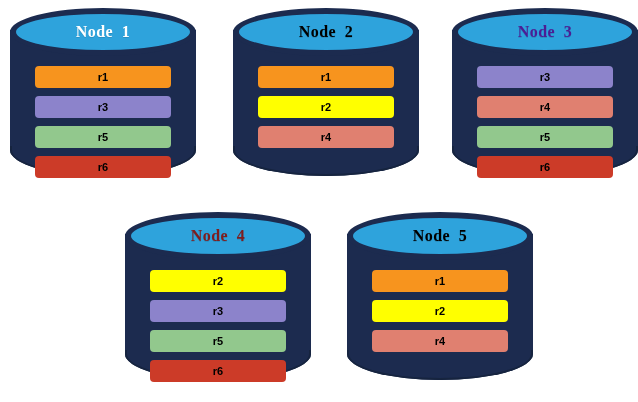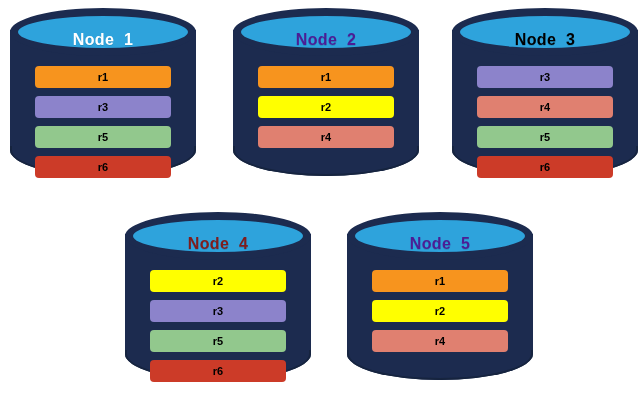--- a/index.html
+++ b/index.html
@@ -56,25 +56,26 @@
   }
 
   .cyl-top {
     position: absolute;
     left: 0;
     top: 0;
     width: 186px;
     height: 48px;
     border-radius: 50% / 50%;
     background: #2EA3DC;
-    border: 8px solid #0369a1;
+    border: 6px solid #0369a1;
     box-sizing: border-box;
     display: flex;
-    align-items: flex-end;
+    align-items: center;
     justify-content: center;
+    font-family: Liberation Serif, serif;
   }
 
   .node-label {
     color: #ffffff;
     font-size: 16px;
     font-weight: bold;
     letter-spacing: 0.4px;
     white-space: pre;
     line-height: 1;
     text-shadow: 0 1px 0 rgba(0,0,0,0.12);
@@ -121,33 +122,33 @@
       </div>
     </div>
     <div class="node" style="left: 233px; top: 8px;">
       <div class="cyl-body" style="background: rgb(28, 43, 79);"></div>
       <div class="bars">
         <div class="bar" style="background: rgb(247, 148, 30); color: rgb(0, 0, 0);">r1</div>
         <div class="bar" style="background: rgb(255, 255, 0); color: rgb(0, 0, 0);">r2</div>
         <div class="bar" style="background: rgb(224, 128, 112); color: rgb(0, 0, 0);">r4</div>
       </div>
       <div class="cyl-top" style="background: rgb(46, 163, 220); border-color: rgb(28, 43, 79);">
-        <span class="node-label" style="color: #4c1d95;">Node  2</span>
+        <span class="node-label" style="color: #000000;">Node  2</span>
       </div>
     </div>
     <div class="node" style="left: 452px; top: 8px;">
       <div class="cyl-body" style="background: rgb(28, 43, 79);"></div>
       <div class="bars">
         <div class="bar" style="background: rgb(140, 131, 203); color: rgb(0, 0, 0);">r3</div>
         <div class="bar" style="background: rgb(224, 128, 112); color: rgb(0, 0, 0);">r4</div>
         <div class="bar" style="background: rgb(146, 200, 141); color: rgb(0, 0, 0);">r5</div>
         <div class="bar" style="background: rgb(204, 59, 40); color: rgb(0, 0, 0);">r6</div>
       </div>
       <div class="cyl-top" style="background: rgb(46, 163, 220); border-color: rgb(28, 43, 79);">
-        <span class="node-label" style="color: #000000;">Node  3</span>
+        <span class="node-label" style="color: #4c1d95;">Node  3</span>
       </div>
     </div>
     <div class="node" style="left: 125px; top: 212px;">
       <div class="cyl-body" style="background: rgb(28, 43, 79);"></div>
       <div class="bars">
         <div class="bar" style="background: rgb(255, 255, 0); color: rgb(0, 0, 0);">r2</div>
         <div class="bar" style="background: rgb(140, 131, 203); color: rgb(0, 0, 0);">r3</div>
         <div class="bar" style="background: rgb(146, 200, 141); color: rgb(0, 0, 0);">r5</div>
         <div class="bar" style="background: rgb(204, 59, 40); color: rgb(0, 0, 0);">r6</div>
       </div>
@@ -156,16 +157,16 @@
       </div>
     </div>
     <div class="node" style="left: 347px; top: 212px;">
       <div class="cyl-body" style="background: rgb(28, 43, 79);"></div>
       <div class="bars">
         <div class="bar" style="background: rgb(247, 148, 30); color: rgb(0, 0, 0);">r1</div>
         <div class="bar" style="background: rgb(255, 255, 0); color: rgb(0, 0, 0);">r2</div>
         <div class="bar" style="background: rgb(224, 128, 112); color: rgb(0, 0, 0);">r4</div>
       </div>
       <div class="cyl-top" style="background: rgb(46, 163, 220); border-color: rgb(28, 43, 79);">
-        <span class="node-label" style="color: #4c1d95;">Node  5</span>
+        <span class="node-label" style="color: #000000;">Node  5</span>
       </div>
     </div>
   </div>
 
 </body></html>

